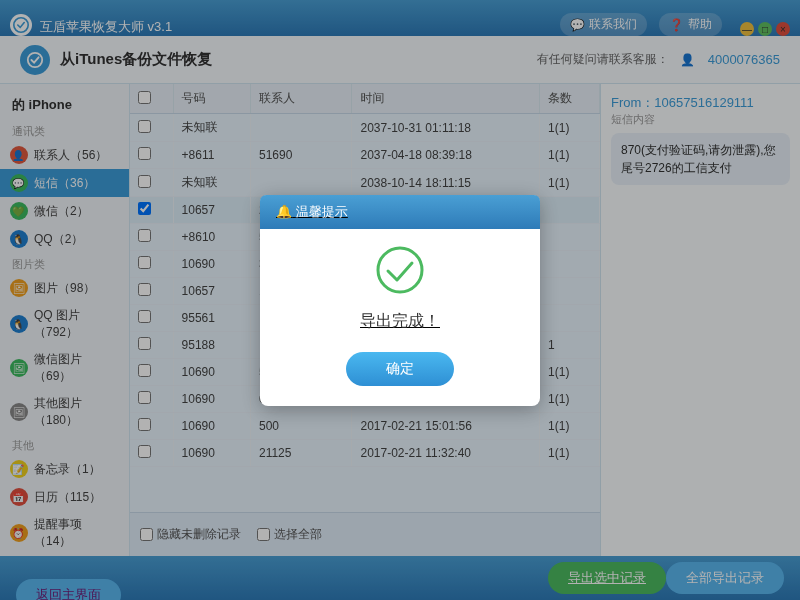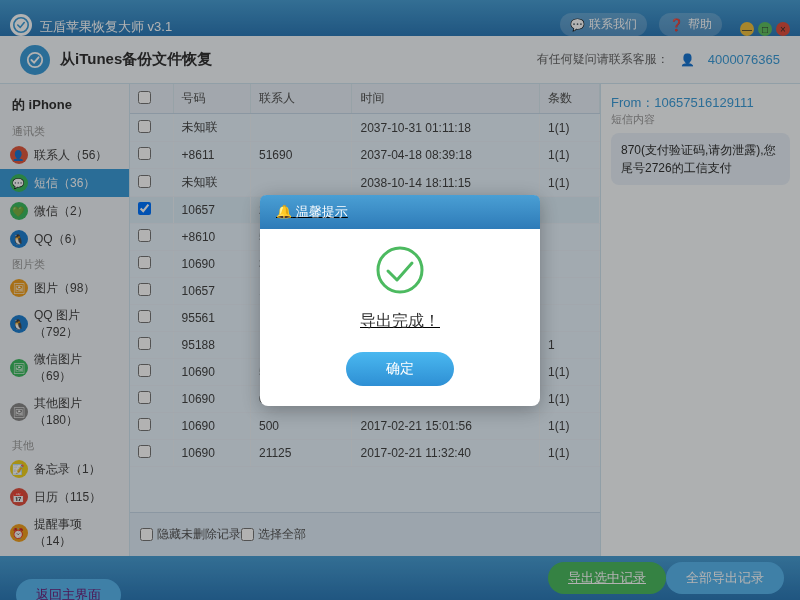--- a/index.html
+++ b/index.html
@@ -153,20 +153,21 @@
     }
 
     
     .bottom-bar {
       height: 44px;
       background: #e0edf8;
       border-top: 1px solid #c8d8e8;
       display: flex;
       align-items: center;
       padding: 0 10px;
+      gap: 16px;
     }
     .bottom-checkbox-label { font-size: 12px; color: #555; display: flex; align-items: center; gap: 4px; }
 
     
     .footer-bar {
       height: 44px;
       background: linear-gradient(to bottom, #4a9fd4, #2e7bb8);
       display: flex;
       align-items: center;
       justify-content: space-between;
@@ -303,21 +304,21 @@
       <div class="sidebar-item active">
         <div class="icon-circle" style="background:#3dba60">💬</div>
         <span>短信（36）</span>
       </div>
       <div class="sidebar-item">
         <div class="icon-circle" style="background:#3dba60">💚</div>
         <span>微信（2）</span>
       </div>
       <div class="sidebar-item">
         <div class="icon-circle" style="background:#2080d0">🐧</div>
-        <span>QQ（6）</span>
+        <span>QQ（2）</span>
       </div>
 
       <div class="sidebar-section-title">图片类</div>
       <div class="sidebar-item">
         <div class="icon-circle" style="background:#f0a020">🖼</div>
         <span>图片（98）</span>
       </div>
       <div class="sidebar-item">
         <div class="icon-circle" style="background:#2080d0">🐧</div>
         <span>QQ 图片（792）</span>

